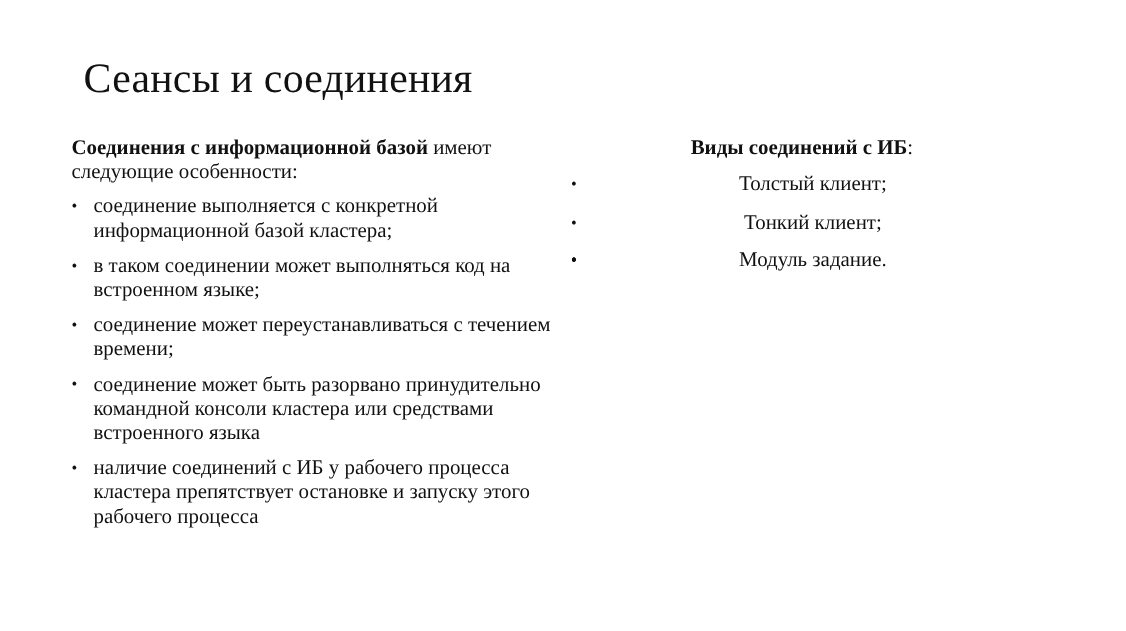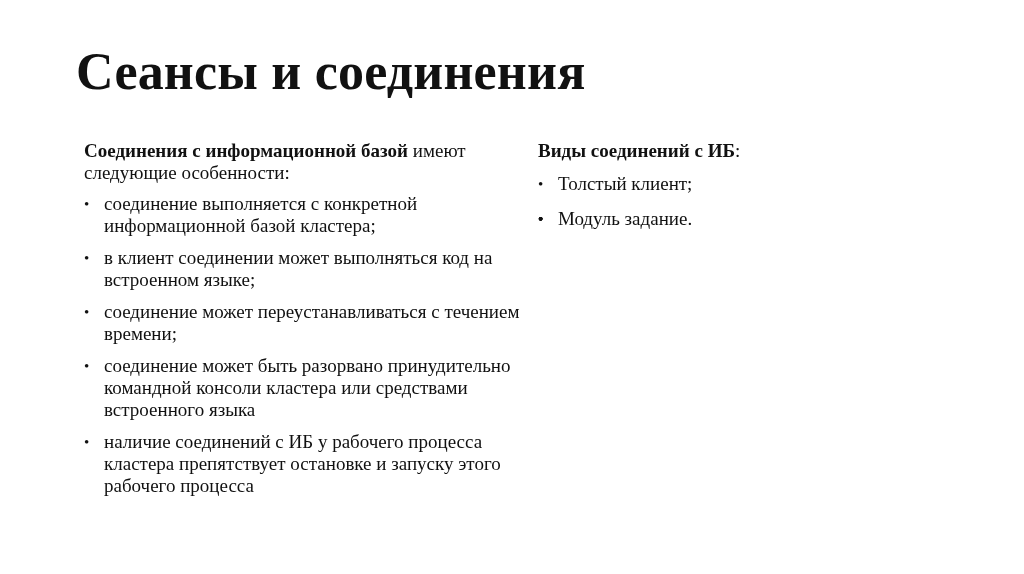--- a/index.html
+++ b/index.html
@@ -12,35 +12,34 @@
       height: 574px;
       position: relative;
       overflow: hidden;
       font-family: "Liberation Serif", "DejaVu Serif", serif;
       color: #111111;
     }
     .title {
       position: absolute;
       left: 76px;
       top: 44px;
-      font-size: 52px;
+      font-size: 38px;
       line-height: 56px;
-      font-weight: bold;
+      font-weight: normal;
       margin: 0;
       letter-spacing: 0.2px;
     }
     .col {
       position: absolute;
-      top: 140px;
+      top: 124px;
       font-size: 19px;
       line-height: 22px;
-      margin-left: 19px;
     }
     .col-left { left: 65px; width: 440px; }
-    .col-right { left: 519px; width: 420px; }
+    .col-right { left: 519px; width: 420px; text-align: center; }
     .intro { margin: 0 0 9px 0; }
     .intro b { font-weight: bold; }
     ul {
       list-style: none;
       margin: 0;
       padding: 0;
     }
     .left-list li {
       position: relative;
       padding-left: 20px;
@@ -63,33 +62,33 @@
 <body>
 
 <h1 class="title">Сеансы и соединения</h1>
 
 <div class="col col-left">
   <p class="intro">
     <b>Соединения с информационной базой</b><span> имеют следующие особенности:</span>
   </p>
   <ul class="left-list">
     <li><span class="bullet">•</span><span>соединение выполняется с конкретной информационной базой кластера;</span></li>
-    <li><span class="bullet">•</span><span>в клиент соединении может выполняться код на встроенном языке;</span></li>
+    <li><span class="bullet">•</span><span>в таком соединении может выполняться код на встроенном языке;</span></li>
     <li><span class="bullet">•</span><span>соединение может переустанавливаться с течением времени;</span></li>
     <li><span class="bullet">•</span><span>соединение может быть разорвано принудительно командной консоли кластера или средствами встроенного языка</span></li>
     <li><span class="bullet">•</span><span>наличие соединений с ИБ у рабочего процесса кластера препятствует остановке и запуску этого рабочего процесса</span></li>
   </ul>
 </div>
 
 <div class="col col-right">
   <p class="right-intro">
     <b>Виды соединений с ИБ</b><span>:</span>
   </p>
   <ul class="right-list">
     <li><span class="bullet">•</span><span>Толстый клиент;</span></li>
-    <li><span class="bullet">•</span></li>
+    <li><span class="bullet">•</span><span>Тонкий клиент;</span></li>
     <li><span class="bullet">•</span></li>
     <li><span class="bullet">•</span></li>
     <li><span class="bullet">•</span></li>
     <li><span class="bullet">•</span></li>
     <li><span class="bullet">•</span><span>Модуль задание.</span></li>
   </ul>
 </div>
 
 </body></html>

